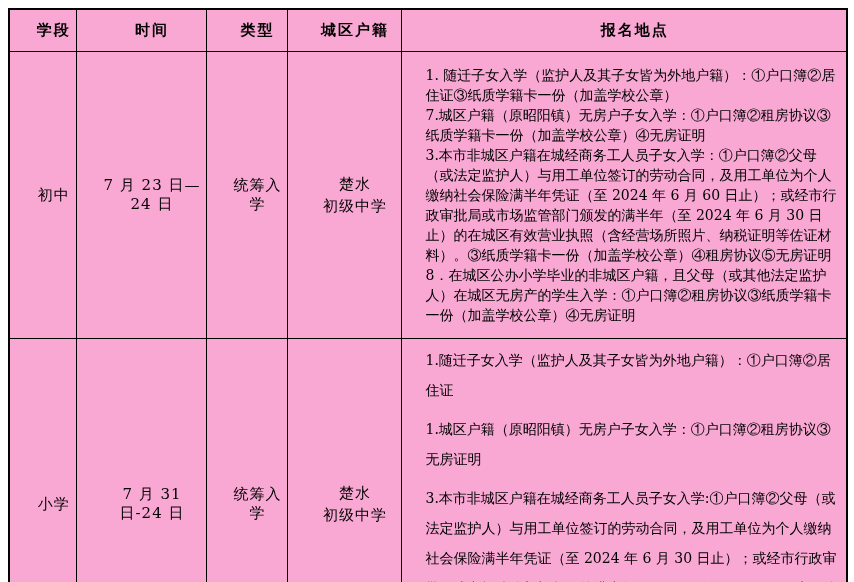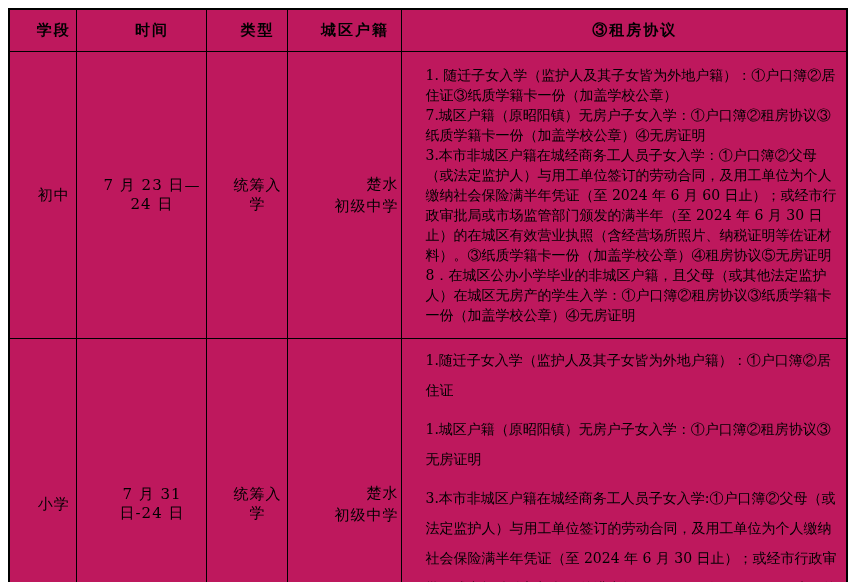--- a/index.html
+++ b/index.html
@@ -25,21 +25,21 @@
     width:838px;
     height:568px;
     border-collapse:collapse;
     table-layout:fixed;
     background:#fff;
   }
   table.enroll th,
   table.enroll td{
     border:1px solid #000;
     vertical-align:middle;
-    background:#be185d;
+    background:#f9a8d4;
     padding-left:24px;
   }
   table.enroll{
     border:2px solid #000;
   }
   th.hdr{
     font-size:15px;
     font-weight:bold;
     text-align:center;
     letter-spacing:2px;
@@ -64,42 +64,41 @@
   }
   td.materials.spaced{
     line-height:30px;
   }
   td.materials.spaced p + p{
     margin-top:9px;
   }
   .loc-line{
     display:block;
     line-height:22px;
-    text-align:right;
   }
 </style>
 </head>
 <body>
 
 <div class="page">
   <table class="enroll">
     <colgroup>
       <col style="width:67px">
       <col style="width:130px">
       <col style="width:81px">
       <col style="width:114px">
       <col style="width:446px">
     </colgroup>
     <thead>
       <tr>
         <th class="hdr">学段</th>
         <th class="hdr">时间</th>
         <th class="hdr">类型</th>
         <th class="hdr">城区户籍</th>
-        <th class="hdr">③租房协议</th>
+        <th class="hdr">报名地点</th>
       </tr>
     </thead>
     <tbody>
       <tr style="height:287px">
         <td class="center-cell">初中</td>
         <td class="center-cell">7 月 23 日—24 日</td>
         <td class="center-cell">统筹入学</td>
         <td class="center-cell">
           <span class="loc-line">楚水</span>
           <span class="loc-line">初级中学</span>

